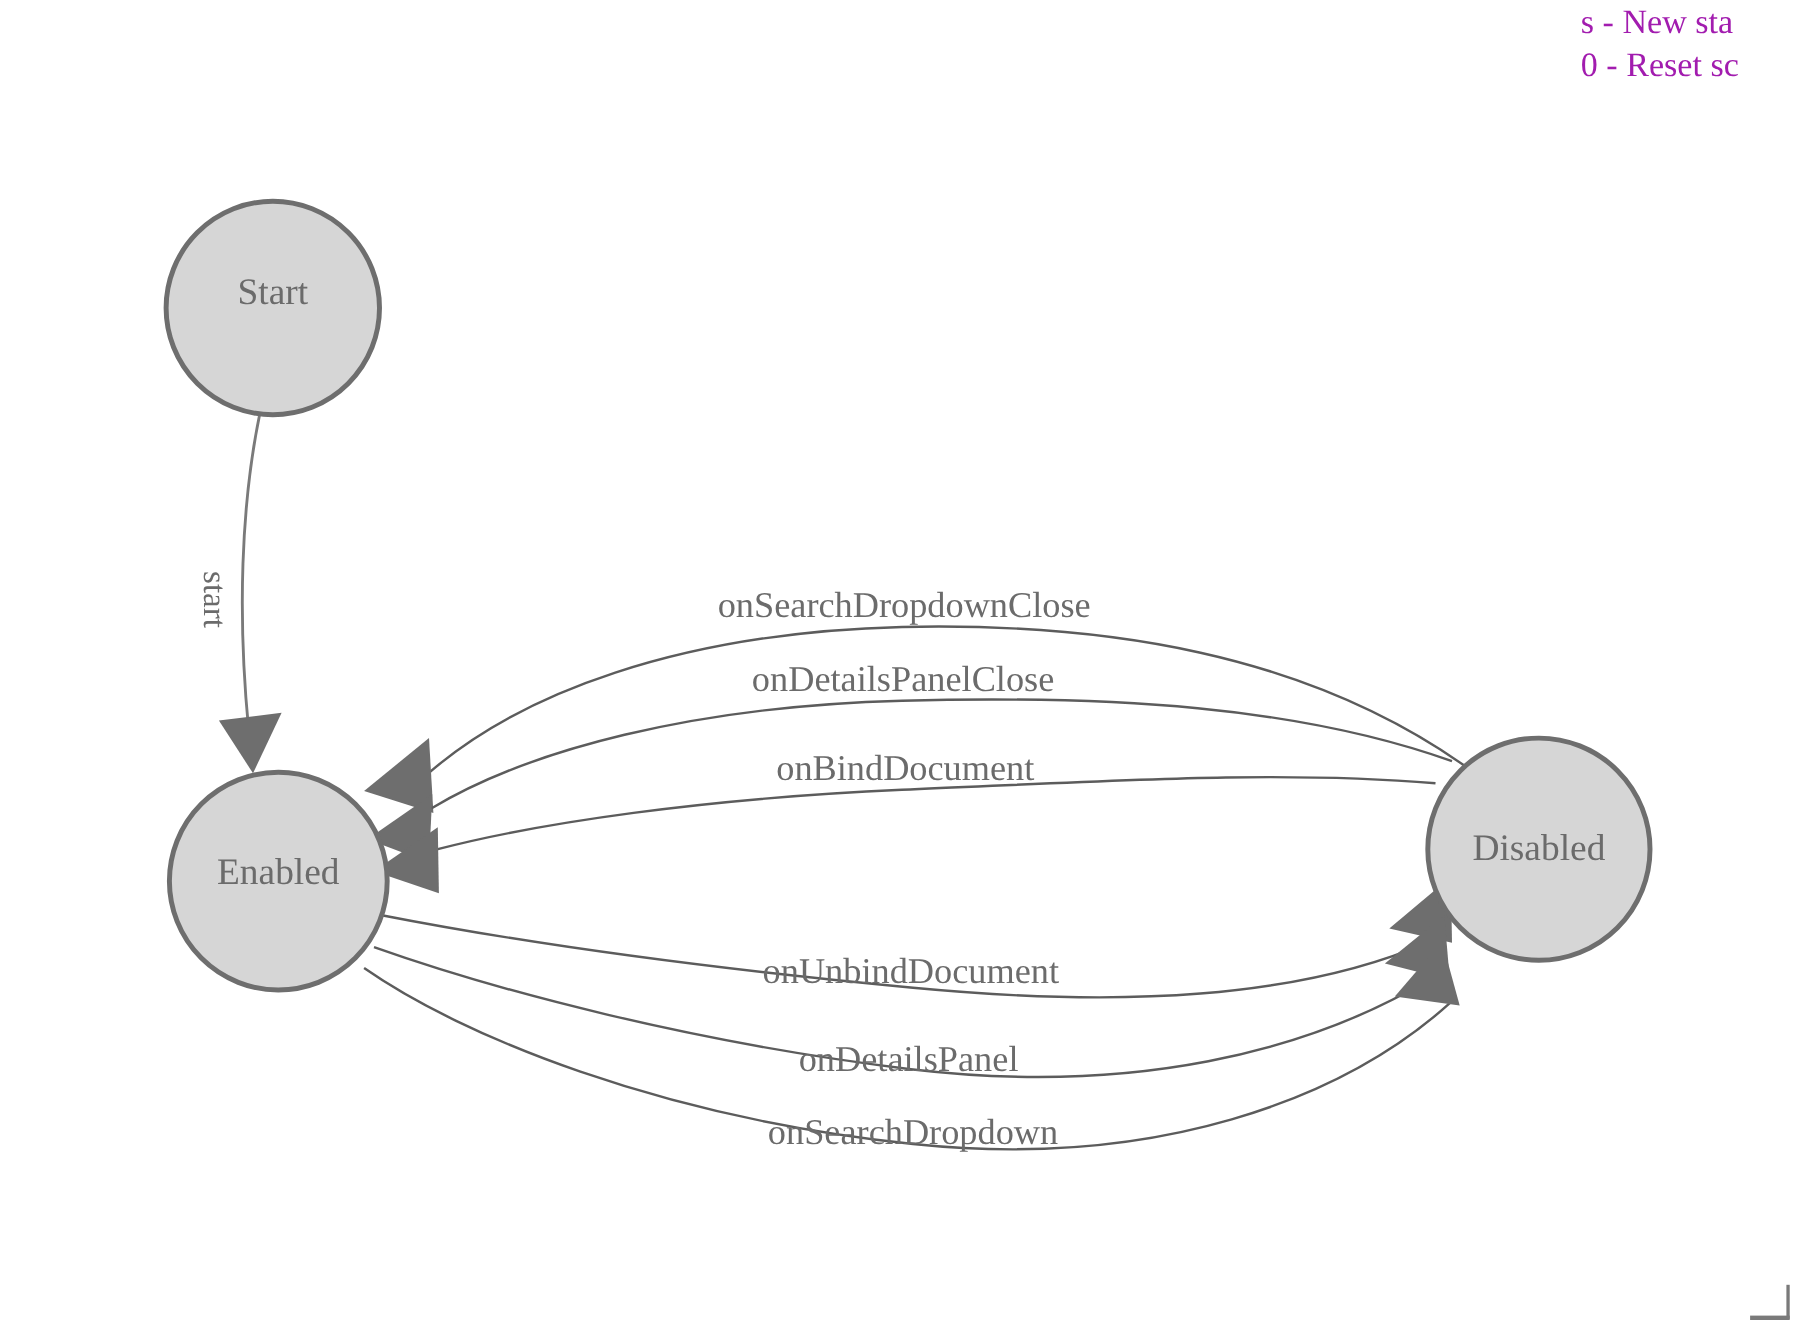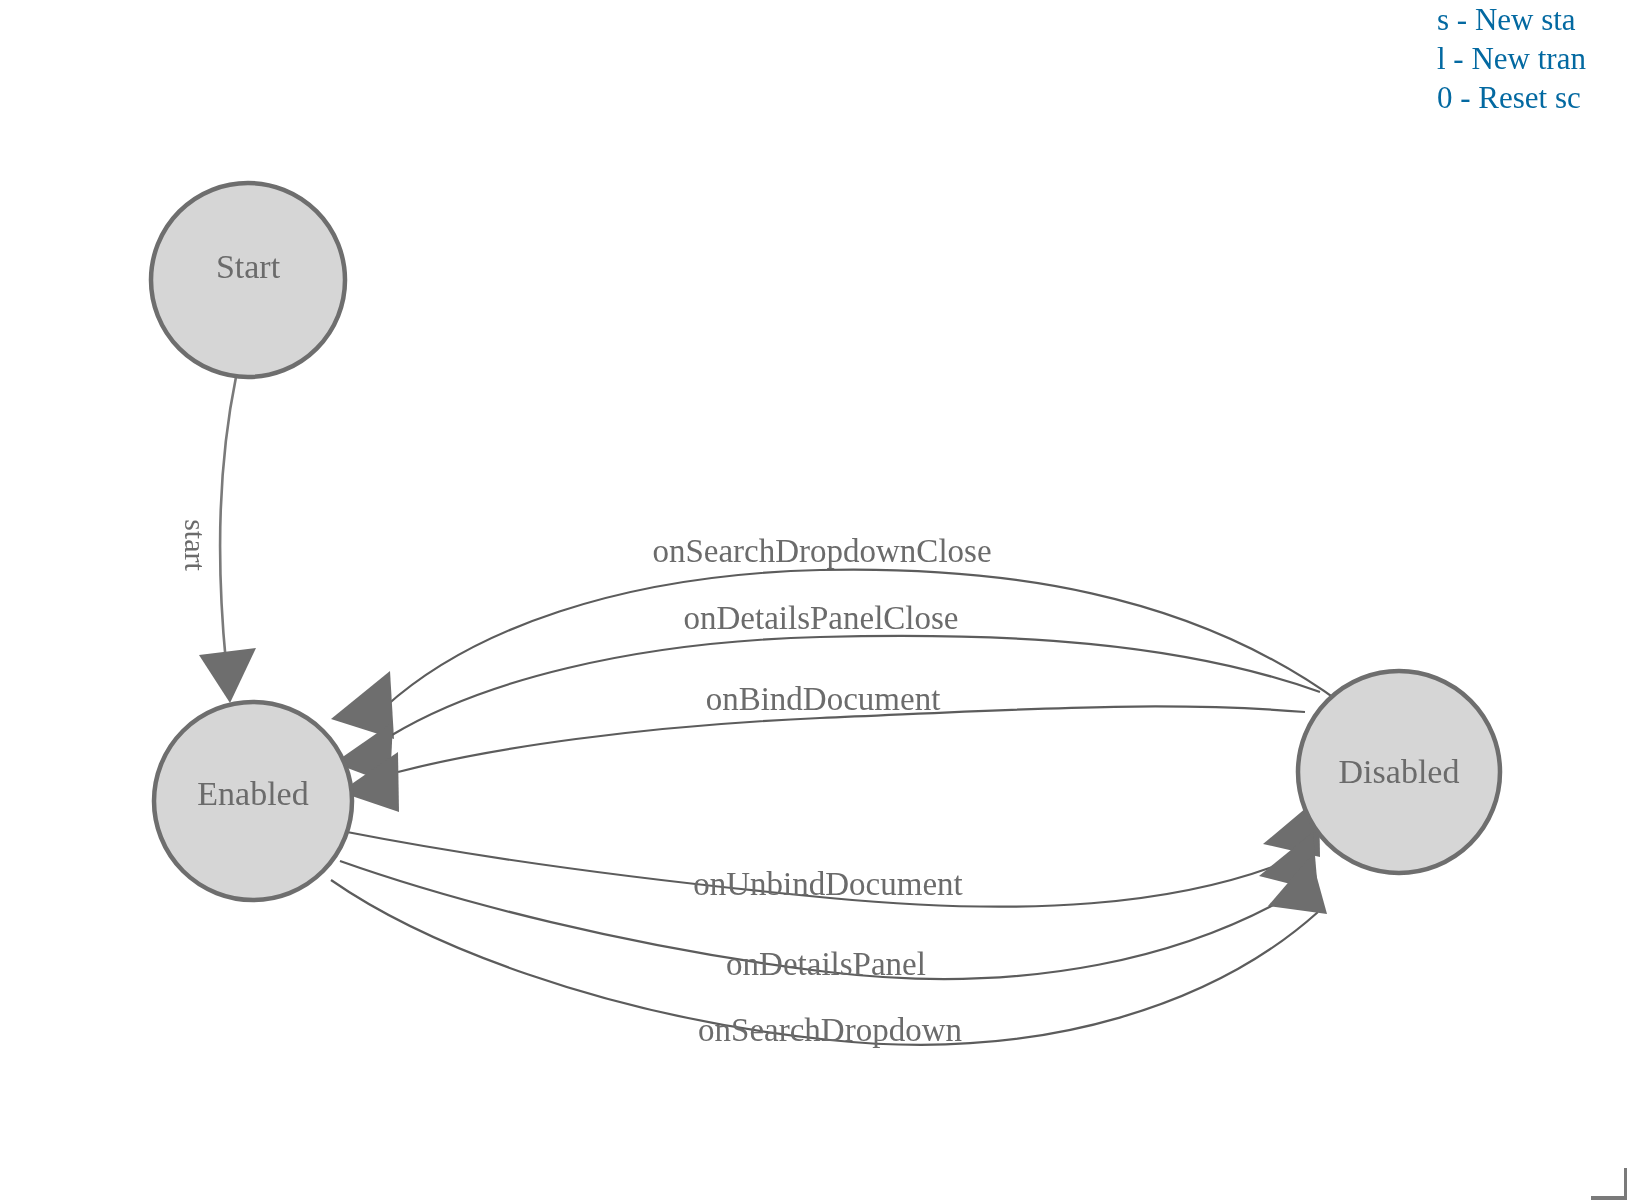--- a/index.html
+++ b/index.html
@@ -66,21 +66,21 @@
   .help-text {
     position: absolute;
     right: 0;
     top: 0;
     width: 205px;
     overflow: hidden;
     white-space: nowrap;
     padding-top: 0px;
   }
   .help-line {
-    color: #0369a1;
+    color: #a21caf;
     font-family: "Liberation Serif", "DejaVu Serif", serif;
     font-size: 31px;
     line-height: 39px;
     white-space: nowrap;
     padding-left: 10px;
   }
   .resize-corner {
     position: absolute;
     right: 0;
     bottom: 0;
@@ -170,20 +170,19 @@
   <text class="edge-label" x="828" y="884">onUnbindDocument</text>
 
   <text class="edge-label" x="826" y="964">onDetailsPanel</text>
 
   <text class="edge-label" x="830" y="1030">onSearchDropdown</text>
 
 </svg>
 
 <div class="help-text">
   <div class="help-line">s - New sta</div>
-  <div class="help-line">l - New tran</div>
   <div class="help-line">0 - Reset sc</div>
 </div>
 
 <div class="resize-corner">
   <div class="vbar"></div>
   <div class="hbar"></div>
 </div>
 
 </body></html>

